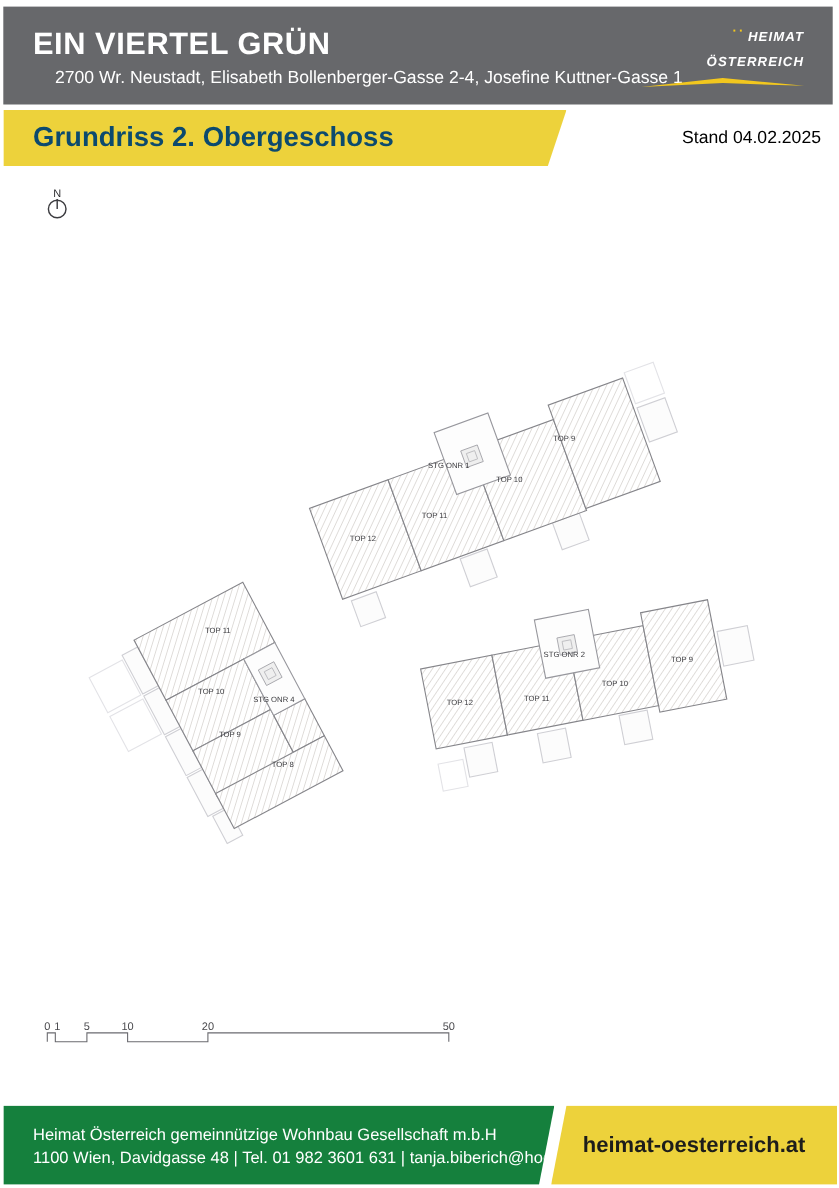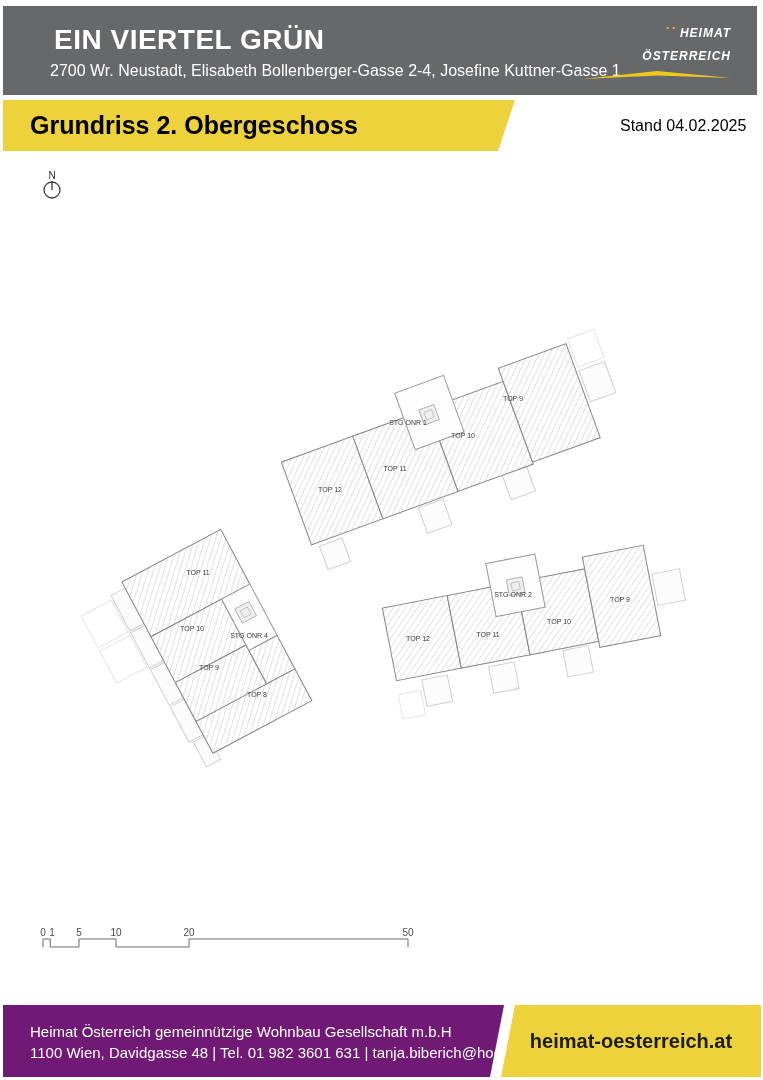--- a/index.html
+++ b/index.html
@@ -1,47 +1,47 @@
 <!DOCTYPE html>
 <html><head>
 <meta charset="utf-8">
 <style>
   html,body{margin:0;padding:0;background:#fff;}
   body{width:763px;height:1080px;position:relative;font-family:"Liberation Sans",sans-serif;overflow:hidden;}
 
   
   .header{position:absolute;left:3px;top:6px;width:754px;height:89px;background:#67686b;}
-  .header-title{position:absolute;left:27px;top:18px;font-size:28px;font-weight:bold;color:#fff;letter-spacing:.5px;white-space:nowrap;margin-left:24px;}
+  .header-title{position:absolute;left:27px;top:18px;font-size:28px;font-weight:bold;color:#fff;letter-spacing:.5px;white-space:nowrap;}
   .header-address{position:absolute;left:27px;top:56px;font-size:16px;color:#fff;white-space:nowrap;margin-left:20px;}
   .logo{position:absolute;top:16px;right:26px;text-align:right;color:#fff;font-style:italic;font-weight:bold;font-size:12px;line-height:23px;letter-spacing:1px;}
   .logo-dots{color:#f2c71e;font-style:normal;display:inline-block;transform:translateY(-5px);letter-spacing:2px;margin-right:2px;}
   .logo-swoosh{display:block;margin-top:3px;margin-left:auto;}
 
   
   .banner{position:absolute;left:3px;top:100px;width:512px;height:51px;background:#edd23b;
           clip-path:polygon(0 0,100% 0,calc(100% - 17px) 100%,0 100%);}
-  .banner-title{padding-left:27px;font-size:25px;font-weight:bold;color:#000000;line-height:51px;white-space:nowrap;}
+  .banner-title{padding-left:27px;font-size:25px;font-weight:bold;color:#0c4a6e;line-height:51px;white-space:nowrap;}
   .stand{position:absolute;left:620px;top:117px;font-size:16px;color:#000;white-space:nowrap;}
 
   
   .plan-svg{position:absolute;left:0;top:0;width:763px;height:1080px;}
   .unit{fill:url(#hatch);stroke:#85858a;stroke-width:1;}
   .stg{fill:#fdfdfd;stroke:#97979d;stroke-width:1;}
   .balc{fill:#fcfcfc;stroke:#cfcfd4;stroke-width:1;}
   .ghost{fill:none;stroke:#e3e3e7;stroke-width:1;}
   .lift{fill:#efefef;stroke:#a7a7ac;stroke-width:.8;}
   .lift-inner{fill:none;stroke:#bcbcc0;stroke-width:.8;}
   .plabel{font-family:"Liberation Sans",sans-serif;font-size:7px;fill:#39393d;text-anchor:middle;}
   .slabel{font-family:"Liberation Sans",sans-serif;font-size:10px;fill:#4a4a4e;text-anchor:middle;}
   .sline{fill:none;stroke:#6b6b70;stroke-width:1;}
   .nline{fill:none;stroke:#3c3c40;stroke-width:1.3;}
   .nlabel{font-family:"Liberation Sans",sans-serif;font-size:10px;fill:#2b2b2e;text-anchor:middle;}
 
   
-  .footer-gray{position:absolute;left:3px;top:1005px;width:501px;height:72px;background:#701a75;
+  .footer-gray{position:absolute;left:3px;top:1005px;width:501px;height:72px;background:#15803d;
                clip-path:polygon(0 0,100% 0,calc(100% - 14px) 100%,0 100%);
                color:#fff;font-size:15px;line-height:21px;padding:16px 0 0 27px;box-sizing:border-box;white-space:nowrap;}
   .footer-yellow{position:absolute;left:501px;top:1005px;width:260px;height:72px;background:#edd23b;
                clip-path:polygon(14px 0,100% 0,100% 100%,0 100%);
                display:flex;align-items:center;justify-content:center;text-align:center;}
   .footer-site{font-size:20px;font-weight:bold;color:#1d1d1b;}
 </style>
 </head>
 <body>
 

